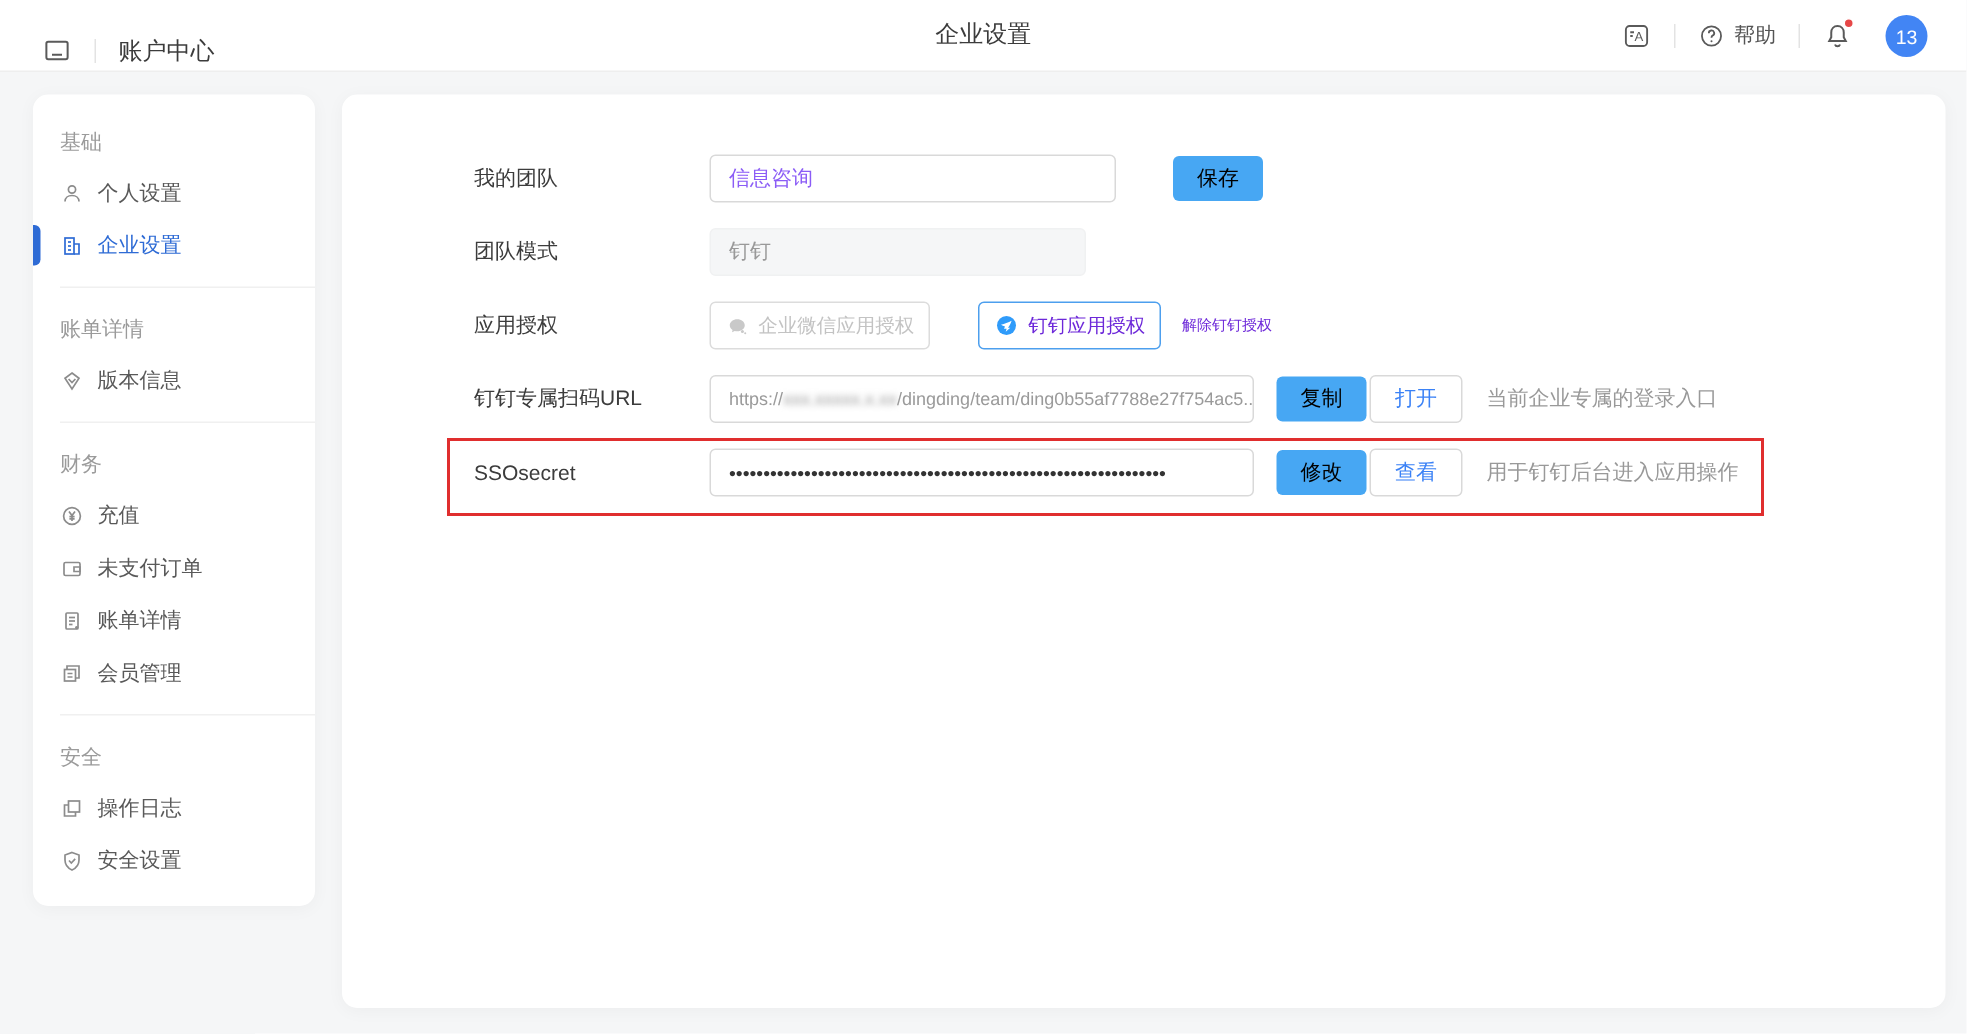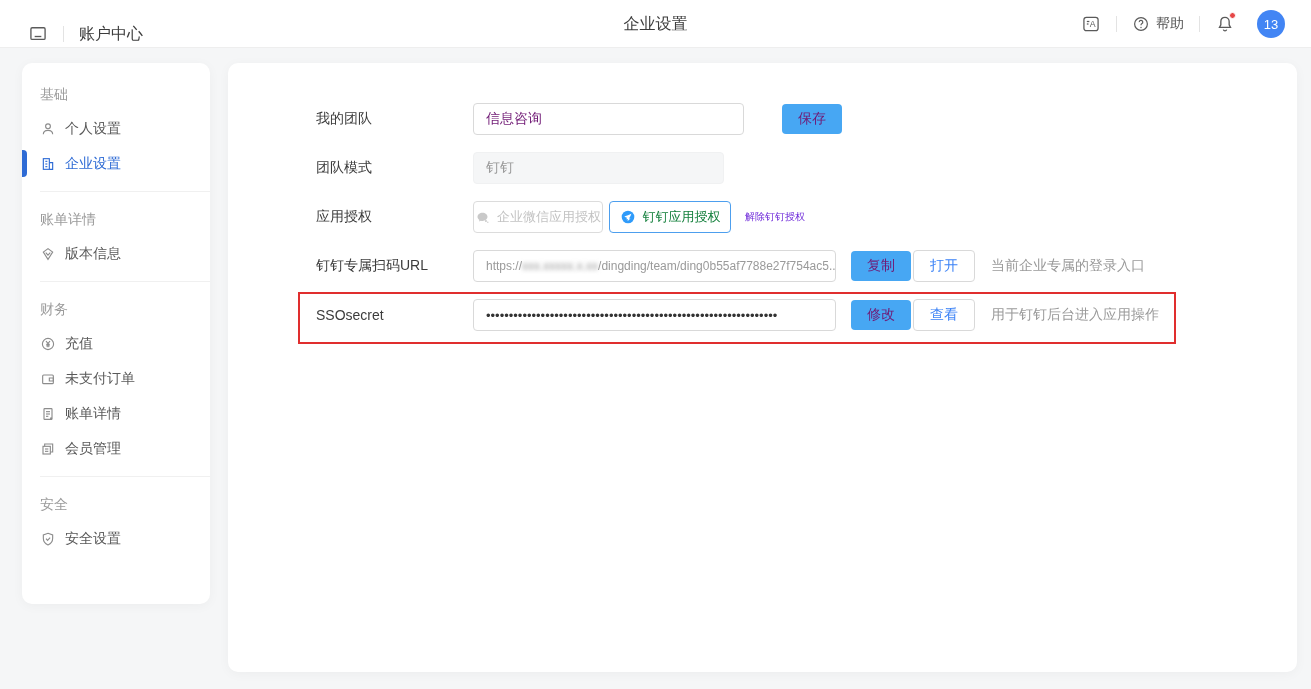--- a/index.html
+++ b/index.html
@@ -55,53 +55,53 @@
   
   .main-card {
     position:absolute; left:228px; top:63px; width:1069px; height:609px;
     background:#fff; border-radius:10px; box-shadow:0 2px 12px rgba(0,0,0,0.04);
     padding:40px 0 0 88px;
   }
   .form-row { display:flex; align-items:center; height:32px; margin-bottom:17px; position:relative; }
   .form-label { width:157px; font-size:14px; color:#3c3c3c; flex:none; }
   .tin {
     height:32px; border:1px solid #d9d9d9; border-radius:4px; padding:0 12px;
-    font-size:14px; color:#701a75; background:#fff; outline:none;
+    font-size:14px; color:#8b5cf6; background:#fff; outline:none;
     font-family:"Liberation Sans","DejaVu Sans",sans-serif;
   }
   .tin-team { width:271px; }
   .tin-disabled {
     width:251px; background:#f5f6f7; border-color:#f0f1f2; color:#999;
     display:flex; align-items:center;
   }
   .tin-url {
     width:363px; display:flex; align-items:center; overflow:hidden;
     white-space:nowrap; font-size:12px; color:#9a9a9a;
   }
   .url-masked { filter:blur(2px); }
   .tin-secret { width:363px; font-size:13px; letter-spacing:0px; color:#333; }
   .btn {
     height:30px; border:none; border-radius:4px; font-size:14px; cursor:pointer;
     display:inline-flex; align-items:center; justify-content:center;
     font-family:"Liberation Sans","DejaVu Sans",sans-serif;
   }
-  .btn-primary { background:#47a7f3; color:#701a75; }
+  .btn-primary { background:#47a7f3; color:#000000; }
   .btn-save { width:60px; margin-left:38px; }
   .btn-copy, .btn-modify { width:60px; margin-left:15px; }
   .btn-white {
     width:62px; height:32px; margin-left:2px; background:#fff;
     border:1px solid #d9d9d9; color:#3b82f6;
   }
   .btn-auth-disabled {
-    width:130px; height:32px; background:#fff; border:1px solid #dcdcdc;
+    width:147px; height:32px; background:#fff; border:1px solid #dcdcdc;
     color:#c3c3c3; gap:7px; font-size:13px; cursor:default;
   }
   .btn-auth-ding {
-    width:122px; height:32px; margin-left:6px; background:#fff;
-    border:1px solid #4d9fee; color:#15803d; gap:7px; font-size:13px;
+    width:122px; height:32px; margin-left:32px; background:#fff;
+    border:1px solid #4d9fee; color:#6d28d9; gap:7px; font-size:13px;
   }
   .link-blue { margin-left:14px; color:#6d28d9; font-size:10px; cursor:pointer; text-decoration:none; }
   .help-text { margin-left:16px; color:#999; font-size:14px; white-space:nowrap; }
   .red-box {
     position:absolute; left:-18px; top:-7px; width:878px; height:52px;
     border:2px solid #e02e2e; pointer-events:none;
   }
   svg { display:block; }
 </style>
 </head>
@@ -241,20 +241,29 @@
         <line x1="7.5" y1="15.5" x2="12.5" y2="15.5"></line>
       </svg>
     </span>
     <span>会员管理</span>
   </div>
 
   <div class="nav-divider"></div>
 
   <div class="nav-header">安全</div>
 
+  <div class="nav-item">
+    <span class="nav-icon">
+      <svg width="16" height="16" viewBox="0 0 24 24" fill="none" stroke="currentColor" stroke-width="1.7">
+        <rect x="8.5" y="4.5" width="11" height="11"></rect>
+        <path d="M8.5 8.5 H4.5 v11 h11 v-4"></path>
+      </svg>
+    </span>
+    <span>操作日志</span>
+  </div>
 
   <div class="nav-item">
     <span class="nav-icon">
       <svg width="16" height="16" viewBox="0 0 24 24" fill="none" stroke="currentColor" stroke-width="1.7">
         <path d="M12 3.5 L19 6 v5 c0 4.6-3 8.2-7 10 -4-1.8-7-5.4-7-10 V6 Z"></path>
         <path d="M9 11.5 L11.3 14 L15.2 9.8"></path>
       </svg>
     </span>
     <span>安全设置</span>
   </div>

